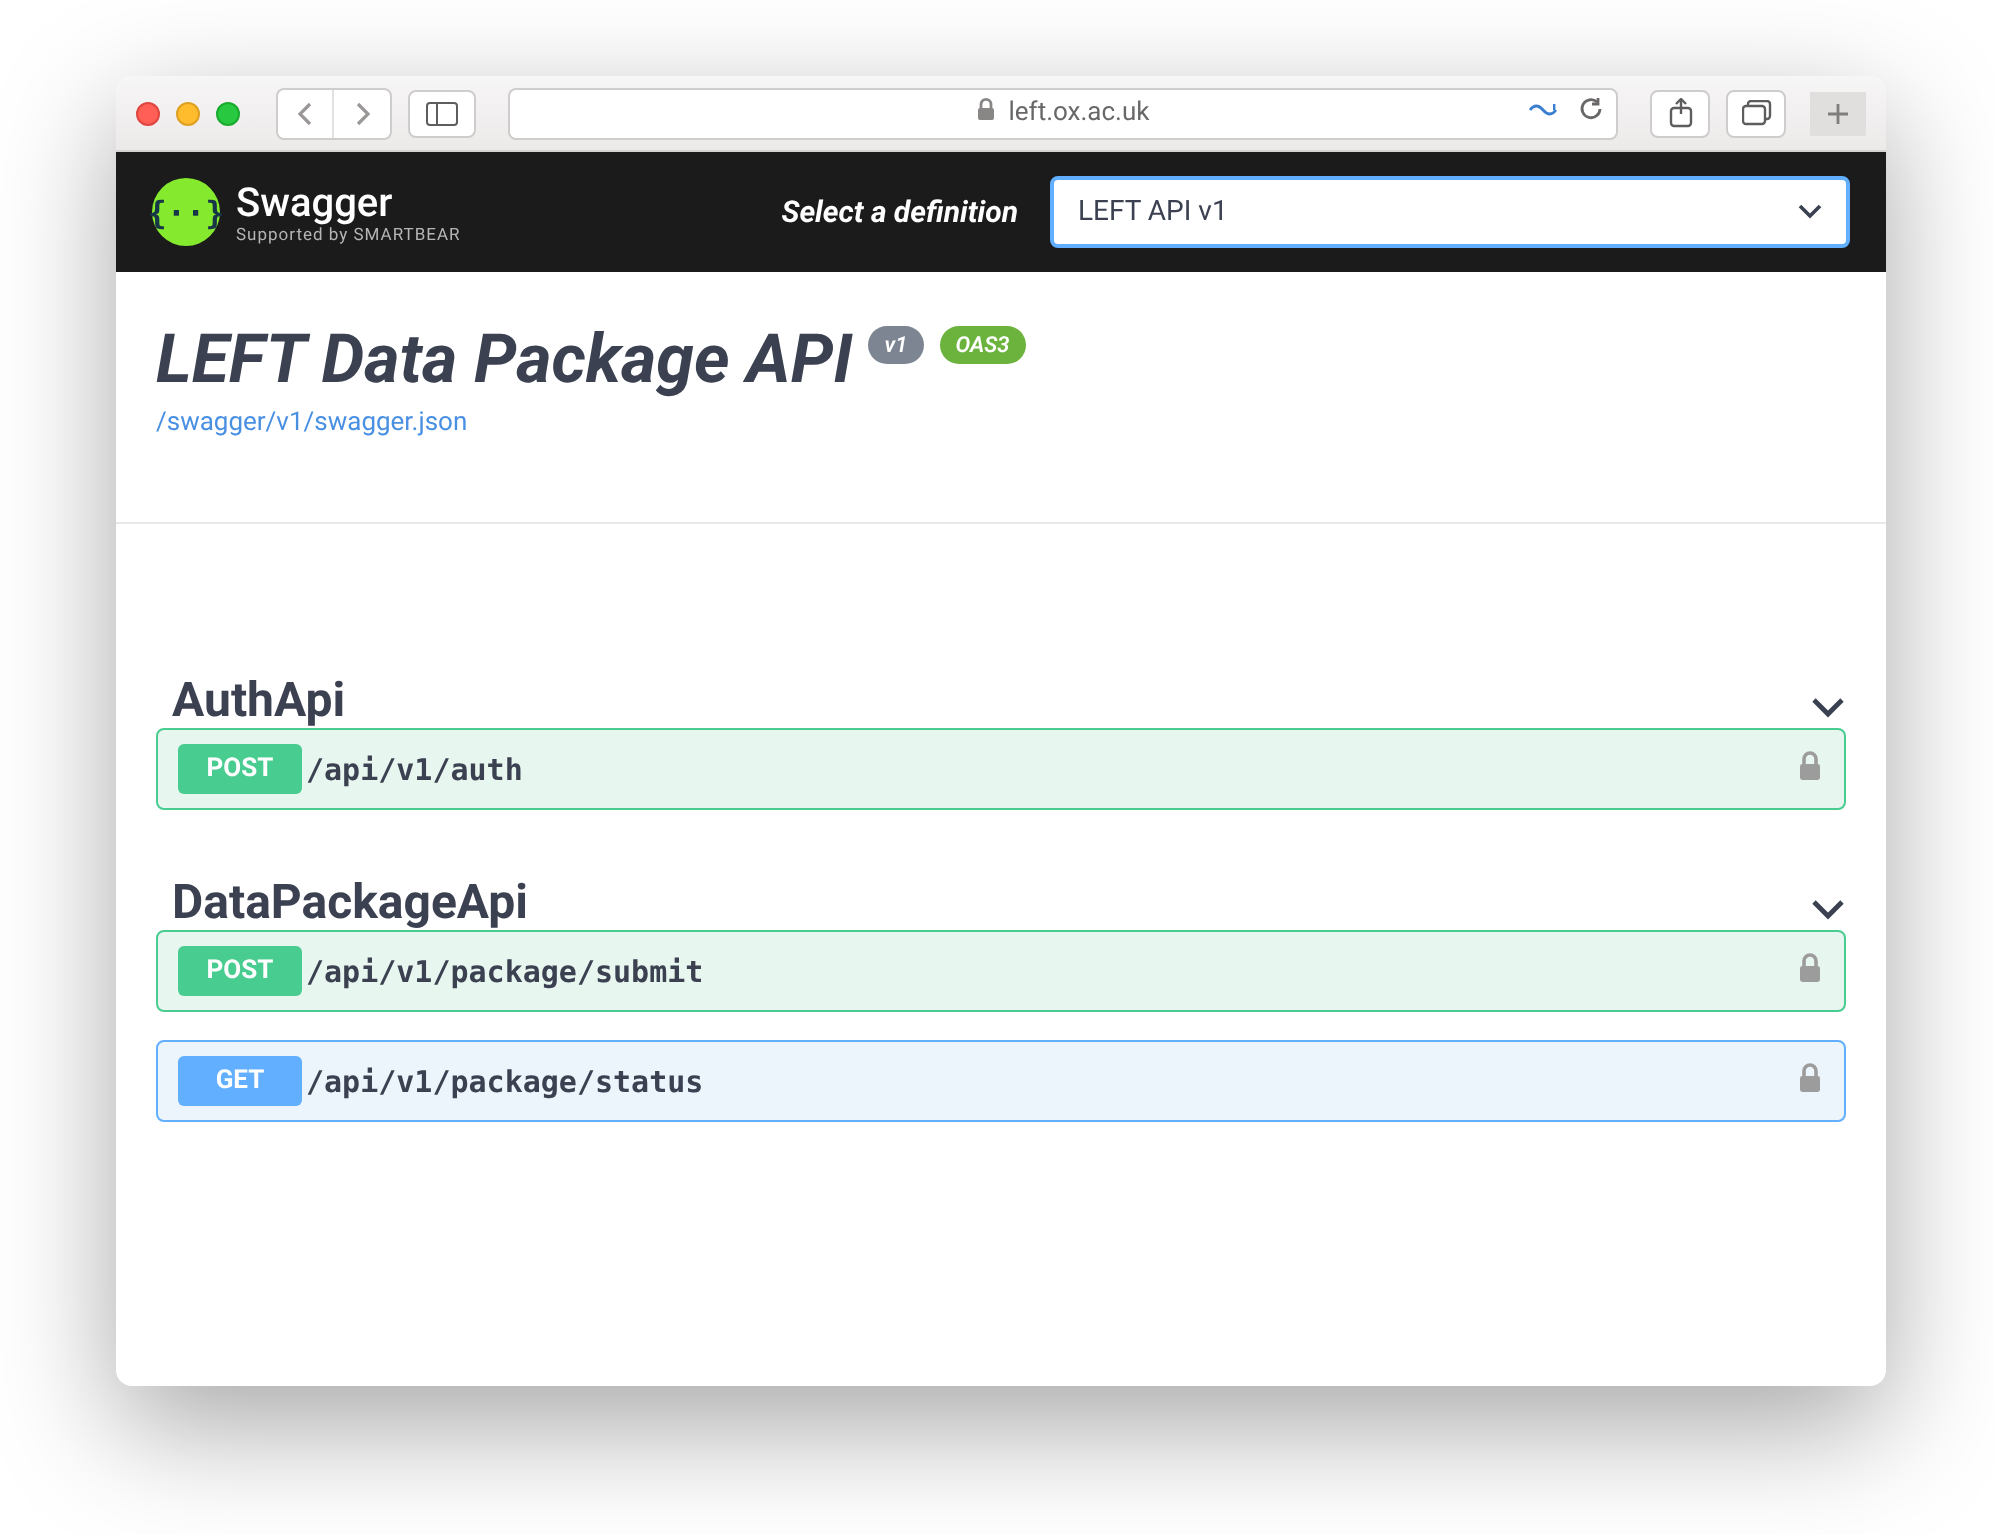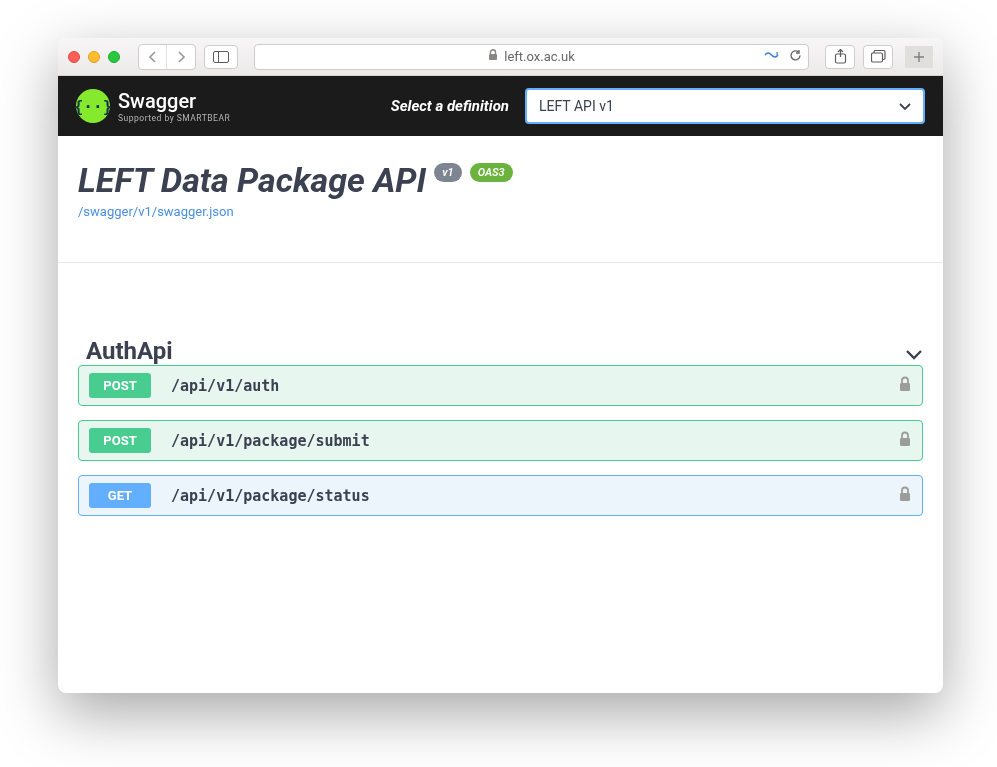--- a/index.html
+++ b/index.html
@@ -100,21 +100,21 @@
 }
 .auth-btn svg { fill:#49cc90; }
 .section-head {
   clear:both; display:flex; align-items:flex-end; justify-content:space-between;
   padding-top:52px; 
 }
 .section-head h2 { font-size:24px; font-weight:700; color:#3b4151; margin-left:8px; }
 .chev { color:#3b4151; }
 .op {
   border-radius:4px; margin-bottom:14px; padding:7px 10px;
-  display:flex; align-items:center; gap:20px;
+  display:flex; align-items:center; gap:2px;
 }
 .op.post { background:#e8f6f0; border:1px solid #49cc90; }
 .op.get { background:#ecf4fc; border:1px solid #61affe; }
 .method {
   color:#fff; font-weight:700; font-size:13px;
   width:62px; text-align:center; padding:5px 0; border-radius:3px;
 }
 .method.post { background:#49cc90; }
 .method.get { background:#61affe; }
 .op-path { font-family: ui-monospace, Menlo, monospace; font-size:15px; font-weight:600; color:#3b4151; }
@@ -237,20 +237,28 @@
       <span class="op-path">/api/v1/auth</span>
       <span class="op-lock">
         <svg width="14" height="16" viewBox="0 0 14 16">
             <rect x="2" y="7" width="10" height="8" rx="1.2" fill="#9c9c9c"></rect>
             <path d="M4 7 V4.5 a3 3 0 0 1 6 0 V7" fill="none" stroke="#9c9c9c" stroke-width="1.8"></path>
           </svg>
       </span>
     </div>
 
     
+    <div class="section-head" style="padding-top:18px;">
+      <h2>DataPackageApi</h2>
+      <span class="chev">
+        <svg width="18" height="12" viewBox="0 0 18 12">
+            <path d="M2 2 L9 9 L16 2" fill="none" stroke="#3b4151" stroke-width="2.4"></path>
+          </svg>
+      </span>
+    </div>
     <div class="op post">
       <span class="method post">POST</span>
       <span class="op-path">/api/v1/package/submit</span>
       <span class="op-lock">
         <svg width="14" height="16" viewBox="0 0 14 16">
             <rect x="2" y="7" width="10" height="8" rx="1.2" fill="#9c9c9c"></rect>
             <path d="M4 7 V4.5 a3 3 0 0 1 6 0 V7" fill="none" stroke="#9c9c9c" stroke-width="1.8"></path>
           </svg>
       </span>
     </div>

